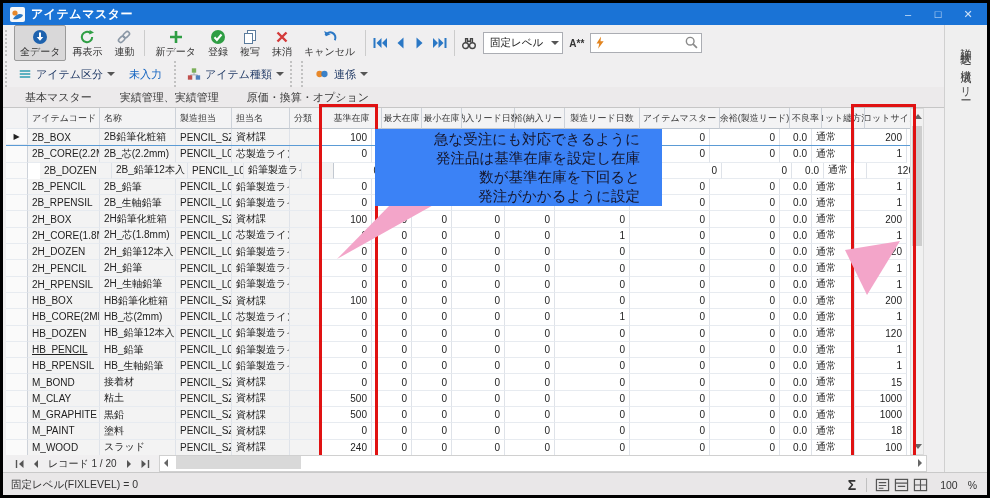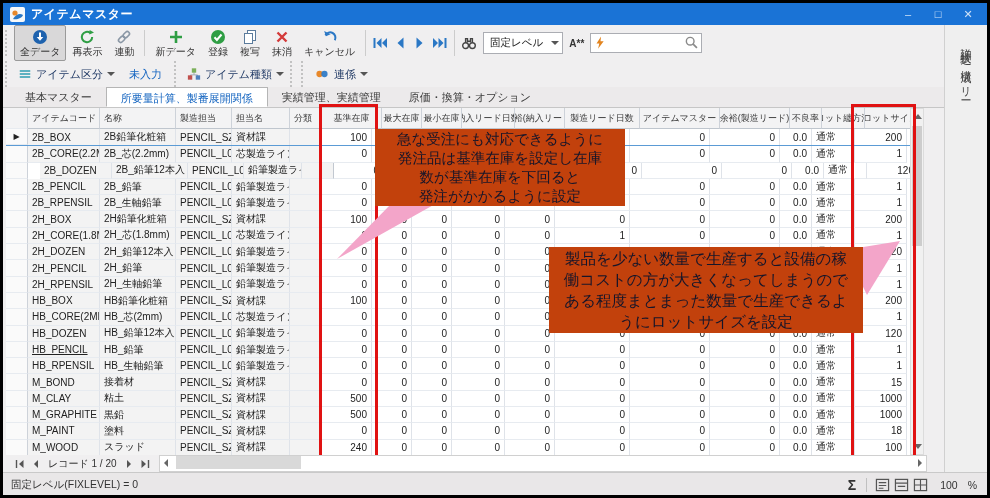--- a/index.html
+++ b/index.html
@@ -64,21 +64,21 @@
   .varrow{position:absolute;left:3px;width:0;height:0;border-left:4px solid transparent;border-right:4px solid transparent;}
   #vthumb{position:absolute;left:1px;top:17px;width:10px;height:120px;background:#cdcdcd;}
 
   
   .redbox{position:absolute;border:3px solid #e01212;pointer-events:none;}
   #redbox1{left:316px;top:101px;width:53px;height:349px;}
   #redbox2{left:848px;top:101px;width:59px;height:349px;}
 
   
   #tails{position:absolute;left:0;top:0;width:984px;height:492px;pointer-events:none;}
-  .callout{position:absolute;background:#c2410c;color:#15152a;text-align:center;white-space:pre-line;display:flex;align-items:center;justify-content:center;}
+  .callout{position:absolute;background:#3b82f6;color:#15152a;text-align:right;white-space:pre-line;display:flex;align-items:center;justify-content:center;padding-left:37px;}
   #callout1{left:372px;top:126px;width:250px;height:77px;font-size:14.5px;line-height:19px;}
   #callout2{left:546px;top:244px;width:314px;height:86px;font-size:15.5px;line-height:21px;}
 
   
   #recnav{position:absolute;left:3px;top:452px;width:935px;height:17px;background:#f0eff0;display:flex;align-items:center;}
   .rnbtn{width:16px;height:15px;display:flex;align-items:center;justify-content:center;}
   #reclabel{font-size:10px;color:#333;margin:0 4px;white-space:nowrap;}
   #hscroll{position:relative;flex:1;height:15px;background:#fff;border:1px solid #d0d0d0;margin-left:6px;margin-right:14px;}
   #hthumb{position:absolute;left:16px;top:0;width:125px;height:13px;background:#d9d9d9;}
   .harrow{position:absolute;top:3px;width:0;height:0;border-top:4px solid transparent;border-bottom:4px solid transparent;}
@@ -274,21 +274,20 @@
             <circle cx="5.2" cy="8" r="3.6" fill="#e8882a"></circle>
             <circle cx="10.8" cy="8" r="3.6" fill="#2b78c5" fill-opacity="0.92"></circle>
           </svg>
       <span class="t2label">連係</span>
       <span class="ddarrow"></span>
     </div>
   </div>
 
   <div id="tabstrip">
         <div class="tab">基本マスター</div>
-        <div class="tab sel">所要量計算、製番展開関係</div>
         <div class="tab">実績管理、実績管理</div>
         <div class="tab">原価・換算・オプション</div>
       </div>
 
   <div id="grid">
         <div class="ghead">
           <div class="gutter" style="height: 21px; background: rgb(243, 243, 244);"></div>
           <div class="gh textcol" style="width: 72px;">アイテムコード</div>
           <div class="gh textcol" style="width: 76px;">名称</div>
           <div class="gh textcol" style="width: 56px;">製造担当</div>
@@ -699,24 +698,20 @@
 
   <svg id="tails">
     <polygon points="389,200 434,200 334,256" fill="#f3a5c9"></polygon>
     <polygon points="897,238 842,247 864,292" fill="#f3a5c9"></polygon>
   </svg>
 
   <div id="callout1" class="callout">急な受注にも対応できるように
 発注品は基準在庫を設定し在庫
 数が基準在庫を下回ると
 発注がかかるように設定</div>
-  <div id="callout2" class="callout">製品を少ない数量で生産すると設備の稼
-働コストの方が大きくなってしまうので
-ある程度まとまった数量で生産できるよ
-うにロットサイズを設定</div>
 
   <div id="recnav">
     <span style="width:6px;"></span>
     <span class="rnbtn">
           <svg width="10" height="10" viewBox="0 0 10 10">
             <path d="M1.5 1v8" stroke="#555" stroke-width="1.4"></path>
             <path d="M8.5 1L4 5l4.5 4z" fill="#555"></path>
           </svg>
         </span>
     <span class="rnbtn">

